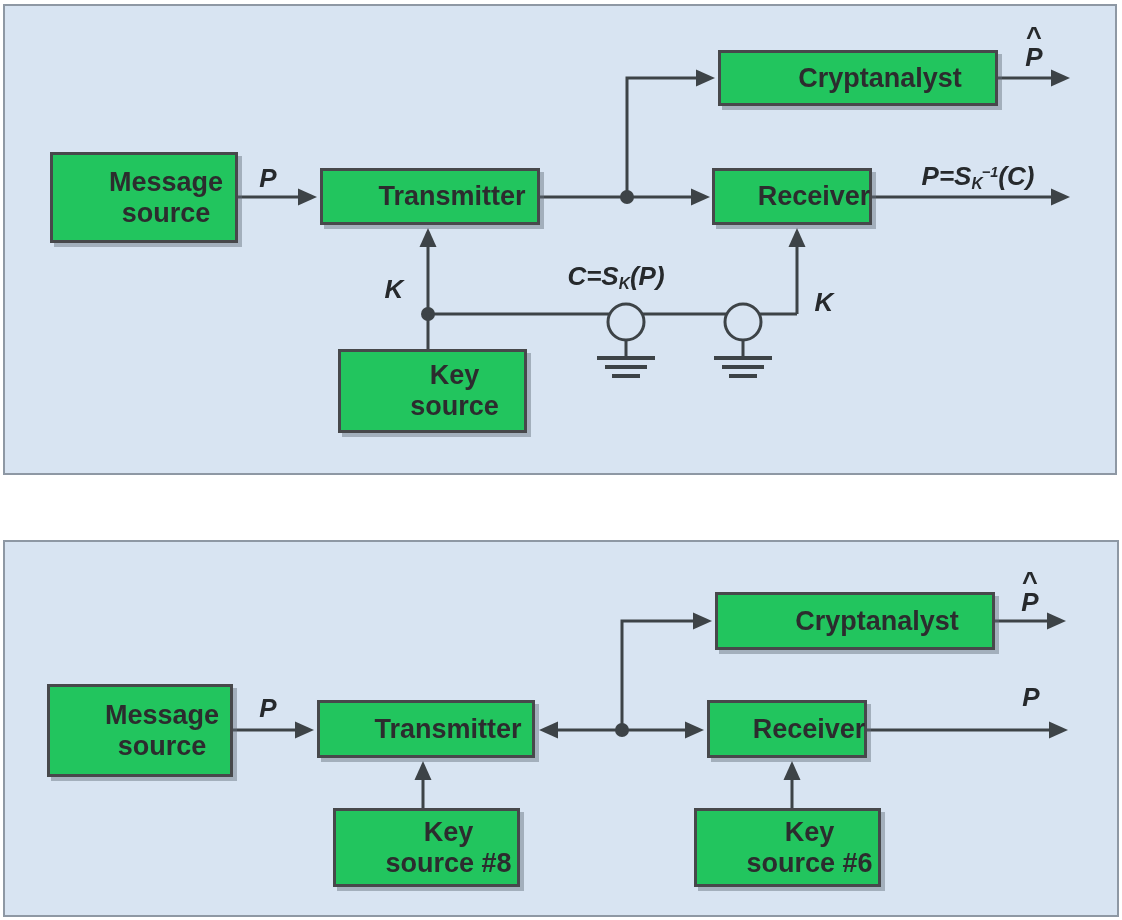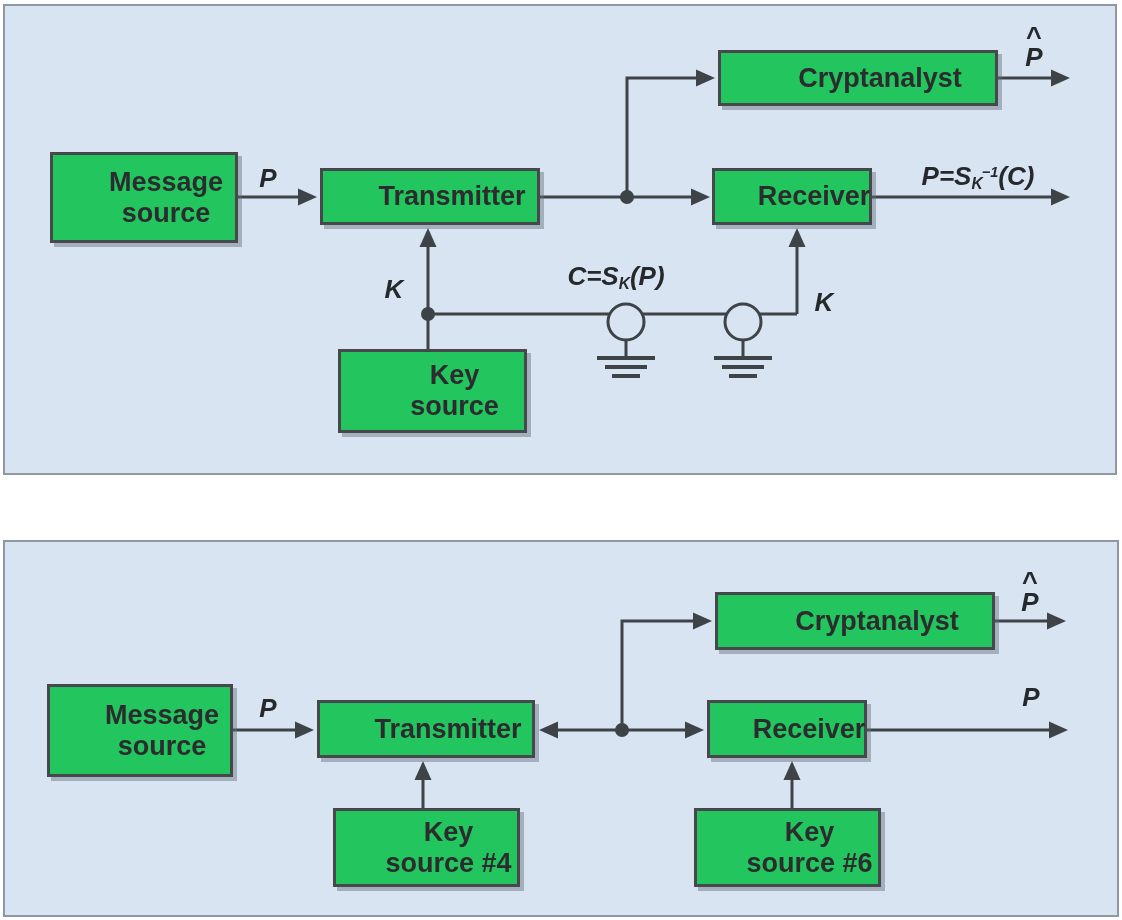--- a/index.html
+++ b/index.html
@@ -175,21 +175,21 @@
     <span>Transmitter</span>
   </div>
   <div class="box" style="left:707px; top:700px; width:160px; height:58px;">
     <span>Receiver</span>
   </div>
   <div class="box" style="left:715px; top:592px; width:280px; height:58px;">
     <span>Cryptanalyst</span>
   </div>
   <div class="box" style="left:333px; top:808px; width:187px; height:79px;">
     <span>Key</span>
-    <span>source #4</span>
+    <span>source #8</span>
   </div>
   <div class="box" style="left:694px; top:808px; width:187px; height:79px;">
     <span>Key</span>
     <span>source #6</span>
   </div>
 
   <div class="mlabel" style="left:268px; top:708px;">P</div>
   <div class="mlabel" style="left:1031px; top:697px;">P</div>
   <div class="mlabel phat" style="left:1030px; top:595px;">
     <span class="hat">^</span>

